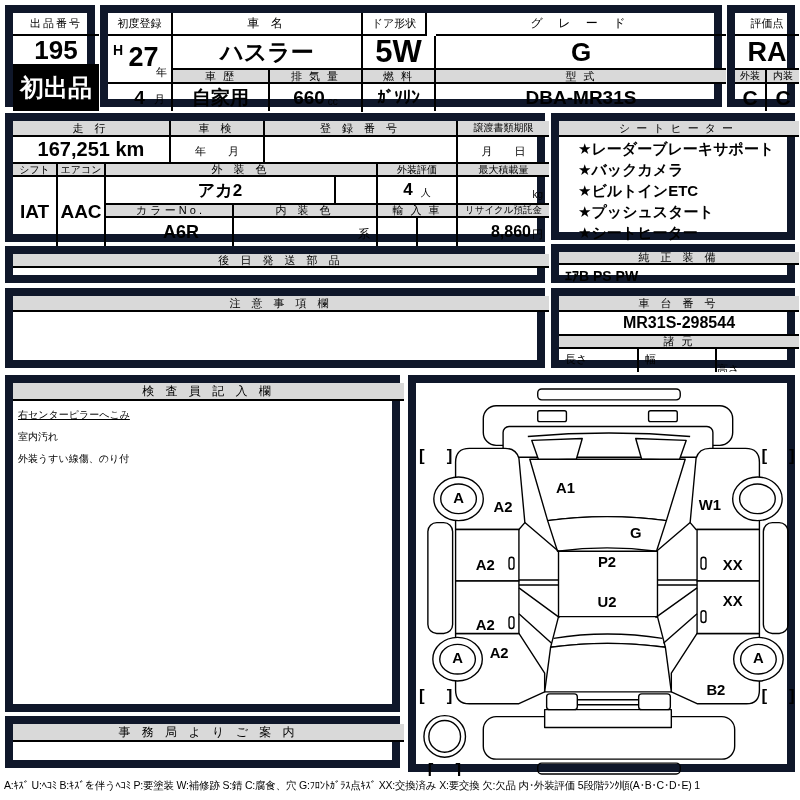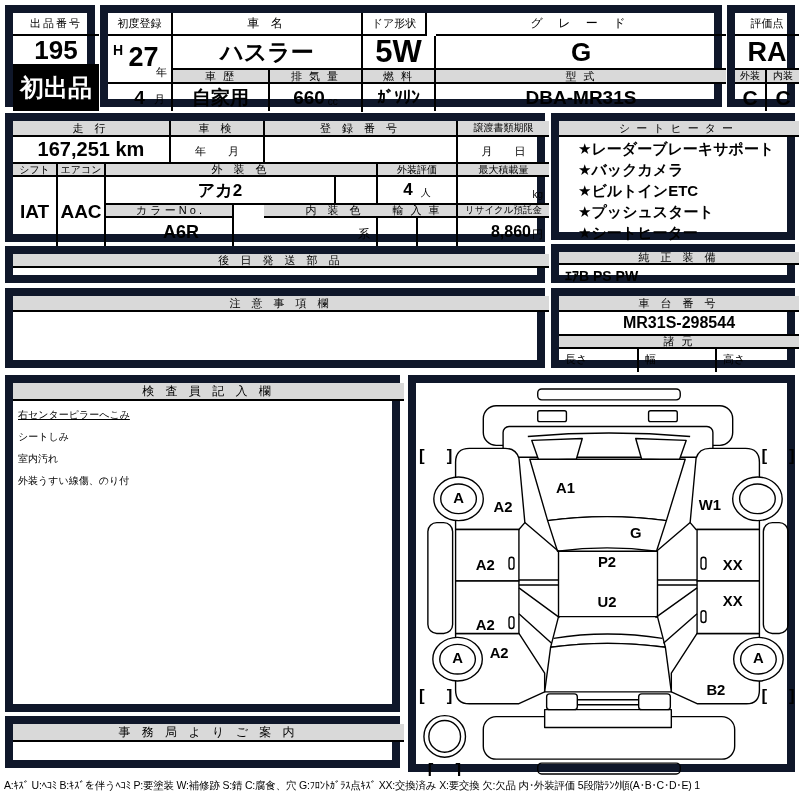--- a/index.html
+++ b/index.html
@@ -102,21 +102,21 @@
 
     <div class="cell br bb b" style="left:93px;top:56px;width:230px;height:28px;font-size:17px;">アカ2</div>
     <div class="cell br bb" style="left:323px;top:56px;width:42px;height:28px;"></div>
     <div class="cell br bb" style="left:365px;top:56px;width:80px;height:28px;">
       <span class="b" style="font-size:17px;">4</span>
       <span class="fs10" style="margin-left:8px;margin-top:6px;">人</span>
     </div>
     <div class="cell bb fs10 rightpad botalign" style="left:445px;top:56px;width:91px;height:28px;">kg</div>
 
     <div class="cell br bb h fs11" style="left:93px;top:84px;width:128px;height:13px;">カ ラ ー N o .</div>
-    <div class="cell br bb h fs11 ls4" style="left:221px;top:84px;width:144px;height:13px;margin-left:30px;">内 装 色</div>
+    <div class="cell br bb h fs11 ls4" style="left:221px;top:84px;width:144px;height:13px;">内 装 色</div>
     <div class="cell br bb h fs11 ls2" style="left:365px;top:84px;width:80px;height:13px;">輸 入 車</div>
     <div class="cell bb h" style="left:445px;top:84px;width:91px;height:13px;font-size:9.5px;">リサイクル預託金</div>
 
     <div class="cell br b" style="left:93px;top:97px;width:128px;height:28px;font-size:18px;padding-left:24px;">A6R</div>
     <div class="cell br fs12 rightpad botalign" style="left:221px;top:97px;width:144px;height:28px;">系</div>
     <div class="cell br" style="left:365px;top:97px;width:40px;height:28px;"></div>
     <div class="cell br" style="left:405px;top:97px;width:40px;height:28px;"></div>
     <div class="cell rightpad" style="left:445px;top:97px;width:91px;height:28px;">
       <span class="b" style="font-size:16px;">8,860</span>
       <span class="fs11" style="margin-left:1px;margin-top:4px;">円</span>
@@ -148,28 +148,27 @@
     <div class="cell bb h fs11 ls4" style="left:0;top:0;width:536px;height:16px;">注 意 事 項 欄</div>
     <div class="cell" style="left:0;top:16px;width:536px;height:60px;"></div>
   </div>
 
   <div class="box" style="left:551px;top:288px;width:244px;height:80px;">
     <div class="cell bb h fs11 ls4" style="left:0;top:0;width:240px;height:16px;">車 台 番 号</div>
     <div class="cell bb b" style="left:0;top:16px;width:240px;height:24px;font-size:16px;">MR31S-298544</div>
     <div class="cell bb h fs11 ls2" style="left:0;top:40px;width:240px;height:13px;">諸 元</div>
     <div class="cell br fs11 leftpad" style="left:0;top:53px;width:80px;height:23px;align-items:flex-start;padding-top:3px;">長さ</div>
     <div class="cell br fs11 leftpad" style="left:80px;top:53px;width:78px;height:23px;align-items:flex-start;padding-top:3px;">幅</div>
-    <div class="cell fs11 leftpad" style="left:158px;top:53px;width:82px;height:23px;align-items:flex-start;padding-top:3px;">高さ</div>
+    <div class="cell fs11 leftpad" style="left:152px;top:53px;width:82px;height:23px;align-items:flex-start;padding-top:13px;">高さ</div>
   </div>
 
   <div class="box" style="left:5px;top:375px;width:395px;height:337px;">
     <div class="cell bb h fs12 ls4" style="left:0;top:0;width:391px;height:18px;">検 査 員 記 入 欄</div>
     <div class="abs" id="inspector-notes" style="left:5px;top:21px;width:381px;">
         <div class="u">右センターピラーへこみ</div>
-        <div>シートしみ</div>
         <div>室内汚れ</div>
         <div>外装うすい線傷、のり付</div>
       </div>
   </div>
 
   <div class="box" style="left:5px;top:716px;width:395px;height:52px;">
     <div class="cell bb h fs12 ls4" style="left:0;top:0;width:391px;height:18px;">事 務 局 よ り ご 案 内</div>
     <div class="cell" style="left:0;top:18px;width:391px;height:30px;"></div>
   </div>
 

